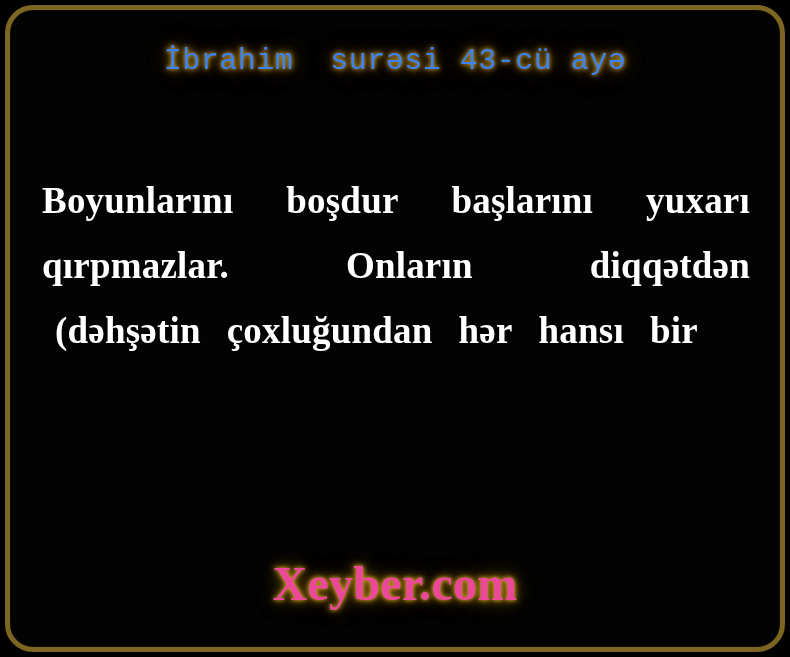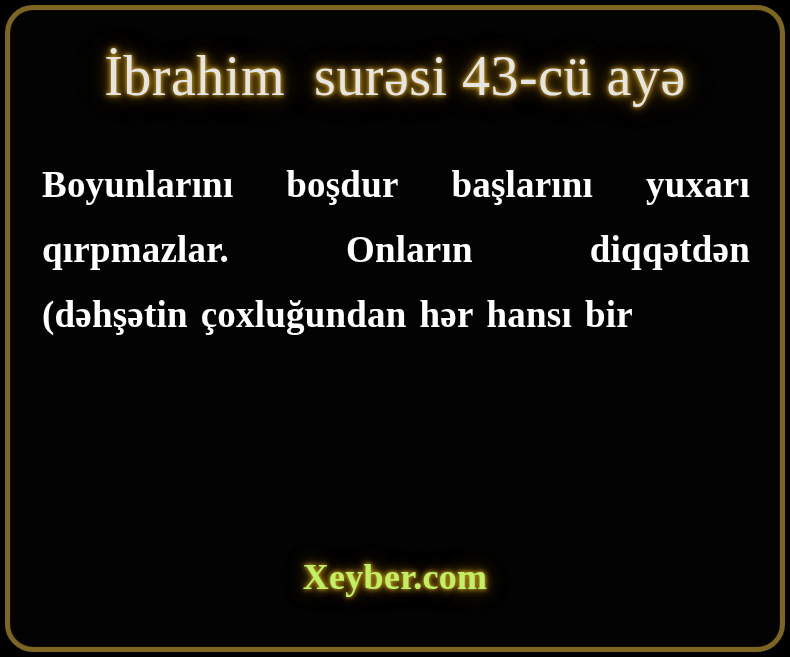--- a/index.html
+++ b/index.html
@@ -37,38 +37,38 @@
   #title-block {
     position: absolute;
     left: 0;
     top: 44px;
     width: 790px;
     text-align: center;
   }
 
   #title-text {
     display: inline-block;
-    font-family: Liberation Serif, serif;
-    font-size: 56px;
+    font-family: Liberation Mono, monospace;
+    font-size: 30px;
     font-weight: 400;
     letter-spacing: 0.5px;
-    color: #e5e5e5;
+    color: #3b82f6;
     text-shadow:
       0 0 4px rgba(232,180,40,0.95),
       0 0 10px rgba(220,165,30,0.75),
       0 0 20px rgba(190,140,25,0.55),
       0 0 34px rgba(160,115,20,0.35);
     white-space: pre;
   }
 
   
   #verse-block {
     position: absolute;
     left: 42px;
-    top: 152px;
+    top: 168px;
     width: 708px;
   }
 
   .verse-line {
     display: flex;
     justify-content: space-between;
     align-items: baseline;
     height: 65px;
     line-height: 65px;
     color: #ffffff;
@@ -77,42 +77,42 @@
     font-weight: 700;
     letter-spacing: 0.2px;
     white-space: nowrap;
   }
 
   .verse-line.line-flow {
     display: block;
     text-align: left;
   }
 
-  .verse-line.line-flow .verse-word { margin-right: 13px; }
+  .verse-line.line-flow .verse-word { margin-right: 13px; margin-left: 13px; }
 
   .verse-word {
     display: inline-block;
   }
 
   
   #footer-block {
     position: absolute;
     left: 0;
     top: 556px;
     width: 790px;
     text-align: center;
   }
 
   #footer-text {
     display: inline-block;
     font-family: "Liberation Serif", "DejaVu Serif", serif;
-    font-size: 36px;
+    font-size: 48px;
     font-weight: 700;
     letter-spacing: 0.3px;
-    color: #bef264;
+    color: #ec4899;
     text-shadow:
       0 0 4px rgba(232,180,40,0.95),
       0 0 9px rgba(220,165,30,0.7),
       0 0 18px rgba(185,136,24,0.5),
       0 0 30px rgba(150,108,18,0.3);
   }
 </style>
 </head>
 <body>
 

